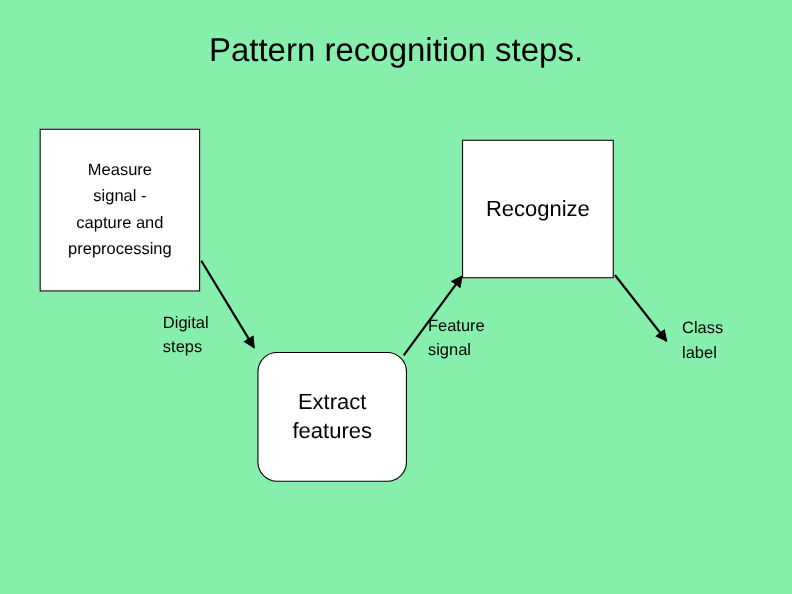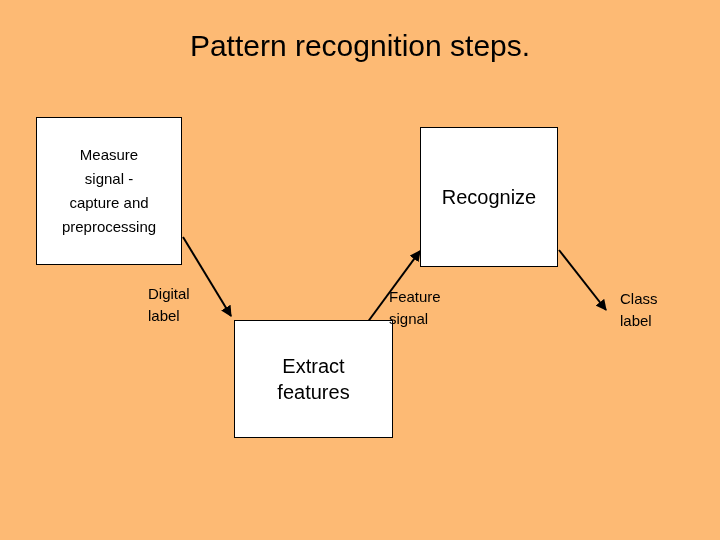--- a/index.html
+++ b/index.html
@@ -4,21 +4,21 @@
 <style>
   html, body {
     margin: 0;
     padding: 0;
     background: #ffffff;
   }
   #slide {
     position: relative;
     width: 720px;
     height: 540px;
-    background: #fdba74;
+    background: #86efac;
     overflow: hidden;
     font-family: "Liberation Sans", sans-serif;
     color: #000000;
   }
   #title {
     position: absolute;
     left: 0;
     top: 26px;
     width: 720px;
     text-align: center;
@@ -49,31 +49,32 @@
     height: 148px;
   }
   #box-measure .node-text {
     font-size: 15px;
     line-height: 24px;
   }
   #box-recognize {
     left: 420px;
     top: 127px;
     width: 138px;
-    height: 140px;
+    height: 126px;
   }
   #box-recognize .node-text {
     font-size: 20px;
     line-height: 24px;
   }
   #box-extract {
     left: 234px;
     top: 320px;
-    width: 159px;
+    width: 136px;
     height: 118px;
+    border-radius: 18px;
   }
   #box-extract .node-text {
     font-size: 20px;
     line-height: 26px;
   }
   .edge-label {
     position: absolute;
     font-size: 15px;
     line-height: 22px;
     white-space: pre-line;
@@ -119,21 +120,21 @@
   <div class="node-box" id="box-recognize">
     <span class="node-text">Recognize</span>
   </div>
 
   <div class="node-box" id="box-extract">
     <span class="node-text">Extract
 features</span>
   </div>
 
   <div class="edge-label" id="label-digital-data">Digital
-label</div>
+steps</div>
 
   <div class="edge-label" id="label-feature-vector">Feature
 signal</div>
 
   <div class="edge-label" id="label-class-label">Class
 label</div>
 
 </div>
 
 </body></html>

